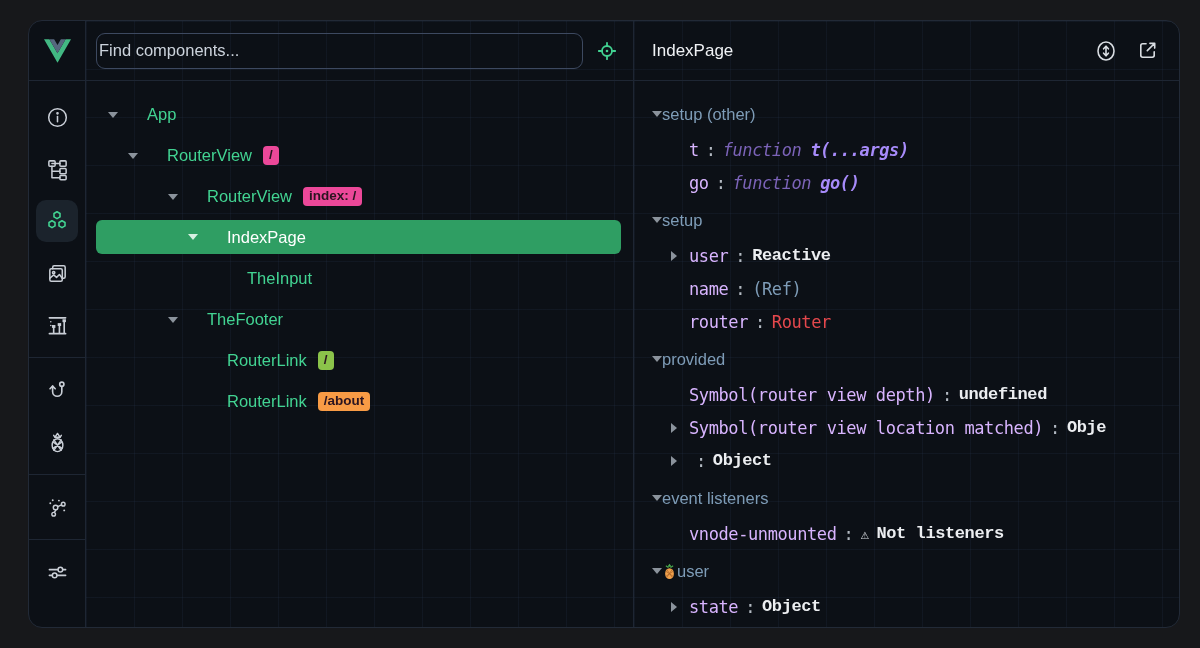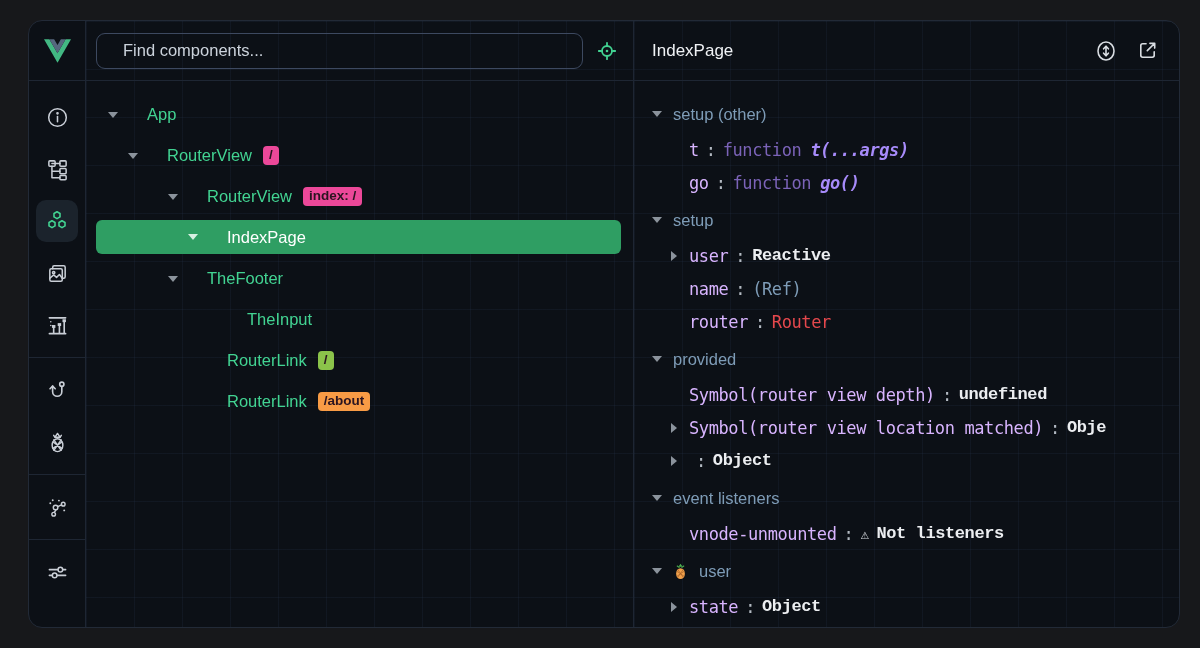--- a/index.html
+++ b/index.html
@@ -23,50 +23,50 @@
   .nav-item { width:42px; height:42px; margin:5px 0; border-radius:10px; display:flex; align-items:center; justify-content:center; color:#c9ced6; cursor:pointer; }
   .nav-item.active { background:#1b232c; color:#42d392; }
   .nav-item svg { display:block; }
   .nav-sep { width:57px; height:1px; background:#1e2633; margin:6px 0; }
   .nav-spacer { flex:1; }
   
   .left-panel { width:548px; border-right:1px solid #1e2633; display:flex; flex-direction:column; flex-shrink:0; }
   .search-row { height:60px; border-bottom:1px solid #1e2633; display:flex; align-items:center; padding:0 12px 0 10px; gap:10px; }
   .search-input {
     flex:1; height:36px; background:transparent; border:1px solid #3d4960; border-radius:9px;
-    color:#e6e9ef; font-size:16.5px; padding:0 26px; font-family:"Liberation Sans", sans-serif; outline:none;
+    color:#e6e9ef; font-size:16.5px; padding:0 2px; font-family:"Liberation Sans", sans-serif; outline:none;
   }
   .search-input::placeholder { color:#ccd3dc; opacity:1; }
   .icon-btn { background:none; border:none; cursor:pointer; display:flex; align-items:center; justify-content:center; padding:2px; }
   .tree { flex:1; padding-top:13px; overflow:hidden; }
   .trow { height:41px; margin:0 12px 0 10px; display:flex; align-items:center; color:#42d392; font-size:16.5px; cursor:pointer; }
   .trow .arrow-slot { width:20px; display:flex; align-items:center; justify-content:flex-start; flex-shrink:0; }
   .tri-down { width:0; height:0; border-left:5.5px solid transparent; border-right:5.5px solid transparent; border-top:6.5px solid #8b939c; }
   .tri-right { width:0; height:0; border-top:5px solid transparent; border-bottom:5px solid transparent; border-left:6.5px solid #8b939c; }
   .trow.selected { background:#2f9e63; border-radius:6px; height:34px; margin-top:3px; margin-bottom:4px; color:#ffffff; }
   .trow.selected .tri-down { border-top-color:#d7f0e2; }
   .tlabel { margin-left:19px; }
   .badge { margin-left:11px; font-size:13.5px; font-weight:700; color:#2b1420; padding:2px 6px 3px; border-radius:4px; line-height:1; }
   
   .right-panel { flex:1; display:flex; flex-direction:column; overflow:hidden; }
   .panel-header { height:60px; border-bottom:1px solid #1e2633; display:flex; align-items:center; padding:0 18px; flex-shrink:0; }
   .panel-title { color:#f0f2f5; font-size:17px; font-weight:500; }
   .header-spacer { flex:1; }
   .panel-header .icon-btn { margin-left:14px; color:#d9dde2; }
   .state { flex:1; padding-top:14px; overflow:hidden; }
   .section { padding-bottom:2px; }
-  .section-head { height:38px; display:flex; align-items:center; padding-left:18px; gap:11px; color:#7e9cb7; font-size:16.5px; cursor:pointer; }
+  .section-head { height:38px; display:flex; align-items:center; padding-left:18px; color:#7e9cb7; font-size:16.5px; cursor:pointer; }
   .prop-row { height:33px; display:flex; align-items:center; padding-left:37px; font-family:"DejaVu Sans Mono", monospace; font-size:17px; white-space:nowrap; letter-spacing:-0.4px; }
   .prop-row .arrow-slot { width:18px; flex-shrink:0; display:flex; align-items:center; }
   .pkey { color:#d8b4fe; }
   .colon { color:#b3bac2; margin:0 7px; }
   .val-white { color:#eceef1; font-weight:600;font-family:Liberation Mono, monospace; }
   .val-muted { color:#7e9cb7; }
   .val-red { color:#e5484d; }
-  .fn-kw { color:#7b63b8; margin-right:9px; }
+  .fn-kw { color:#7b63b8; font-style:italic; margin-right:9px; }
   .fn-sig { color:#a78bfa; font-style:italic; font-weight:700; }
   .warn { color:#d9dde2; font-size:14px; margin-right:8px; }
   .store-ico { display:inline-flex; }
 </style>
 </head>
 <body>
 
 <div class="stage">
   <div class="app">
 
@@ -199,30 +199,30 @@
           <span class="badge" style="background: rgb(236, 72, 153);">index: /</span>
         </div>
 
         <div class="trow selected" style="padding-left:92px">
           <span class="arrow-slot">
               <span class="tri-down"></span>
             </span>
           <span class="tlabel">IndexPage</span>
         </div>
 
-        <div class="trow" style="padding-left:72px">
-          <span class="arrow-slot">
-              <span class="tri-down"></span>
-            </span>
-          <span class="tlabel">TheFooter</span>
-        </div>
-
         <div class="trow" style="padding-left:112px">
           <span class="arrow-slot"></span>
           <span class="tlabel">TheInput</span>
+        </div>
+
+        <div class="trow" style="padding-left:72px">
+          <span class="arrow-slot">
+              <span class="tri-down"></span>
+            </span>
+          <span class="tlabel">TheFooter</span>
         </div>
 
         <div class="trow" style="padding-left:92px">
           <span class="arrow-slot"></span>
           <span class="tlabel">RouterLink</span>
           <span class="badge" style="background: rgb(139, 195, 74);">/</span>
         </div>
 
         <div class="trow" style="padding-left:92px">
           <span class="arrow-slot"></span>

